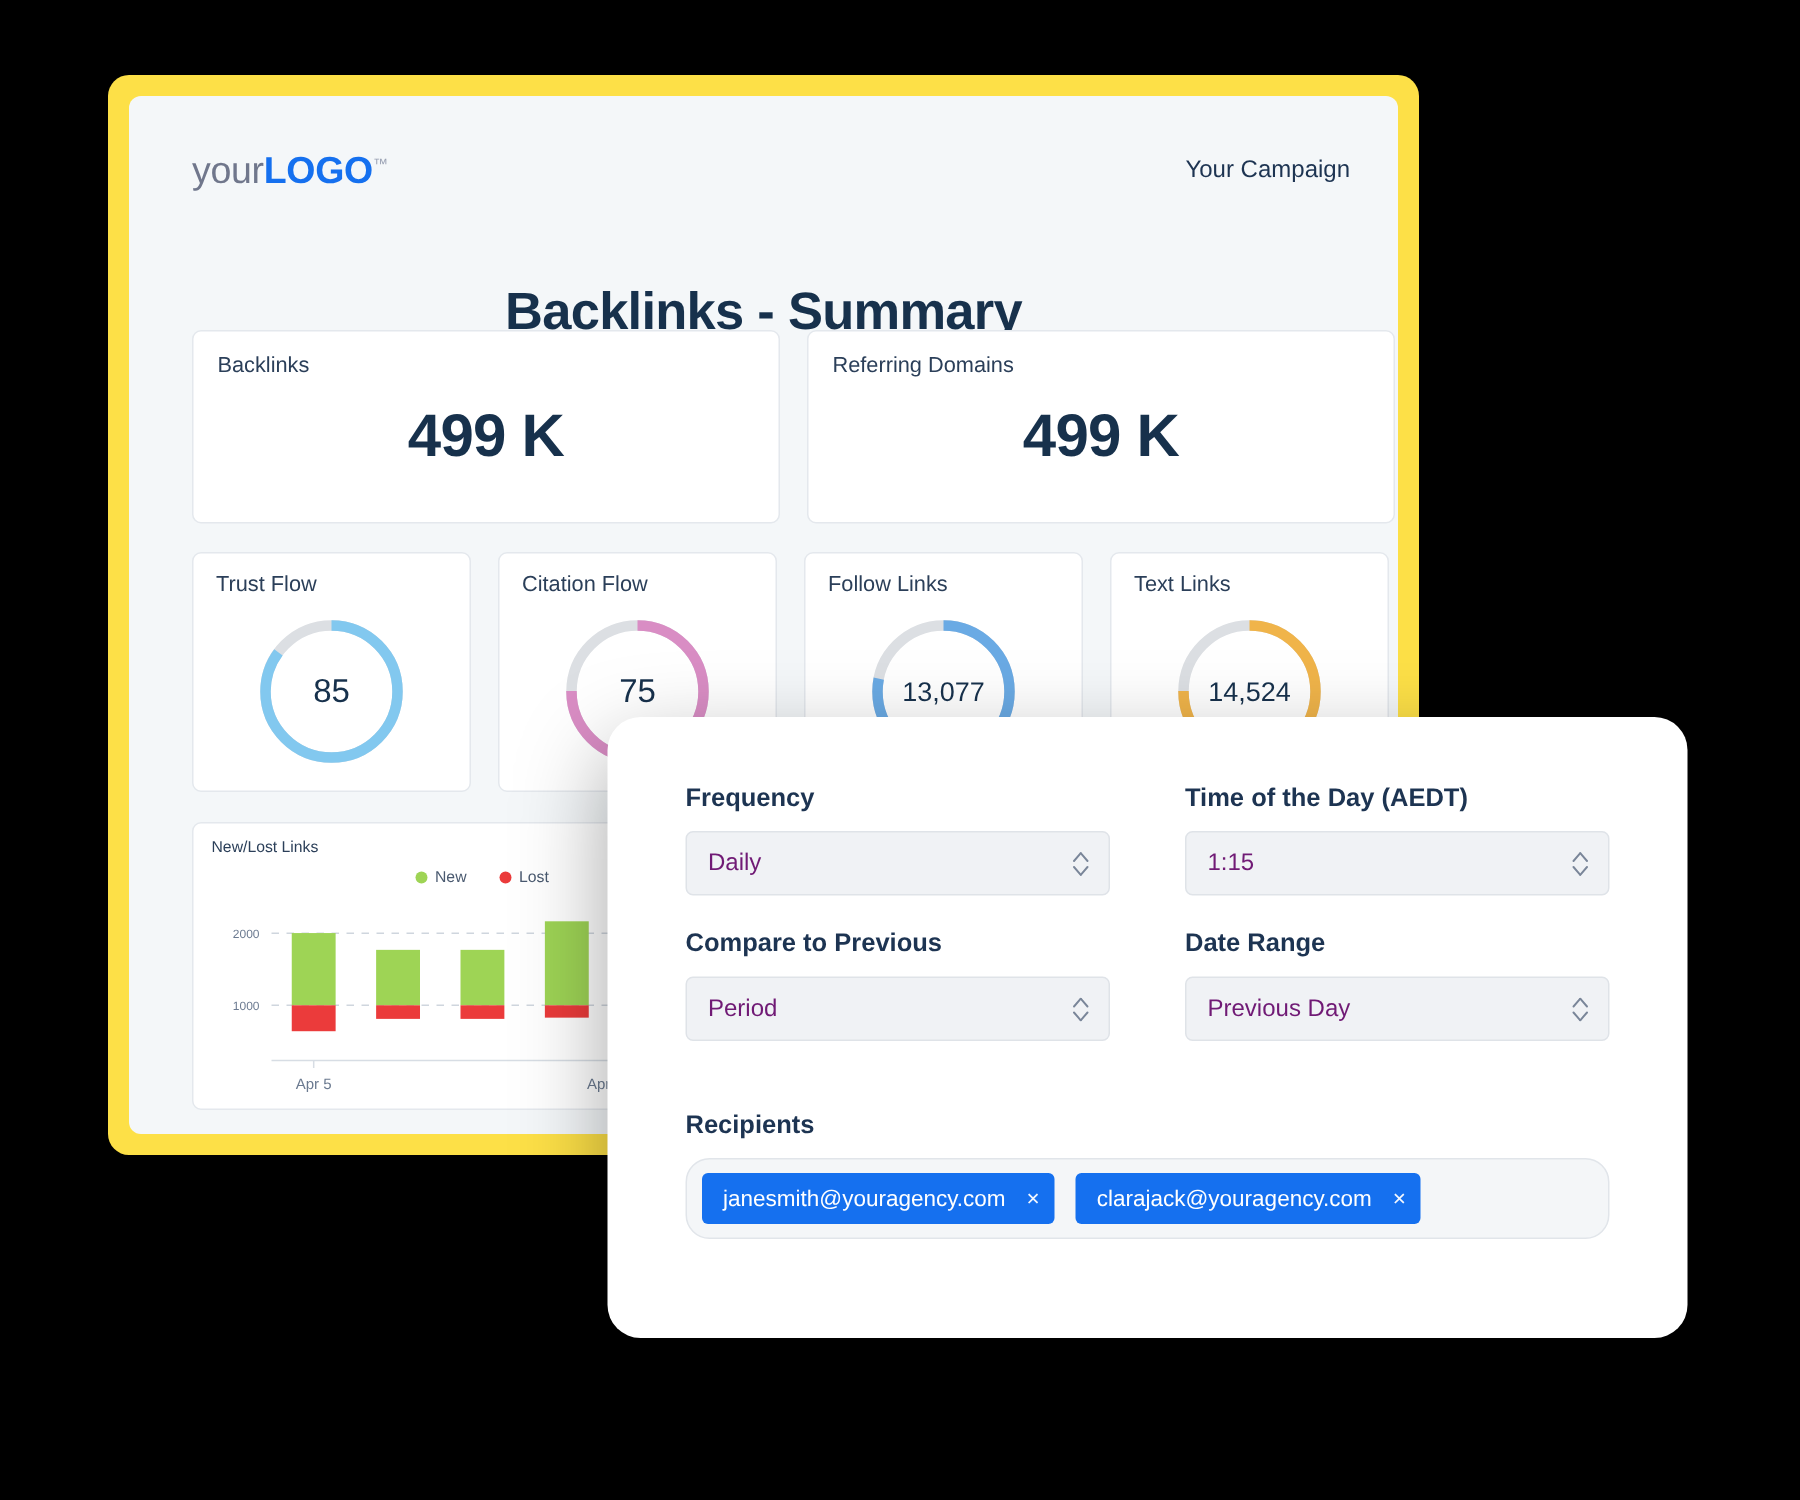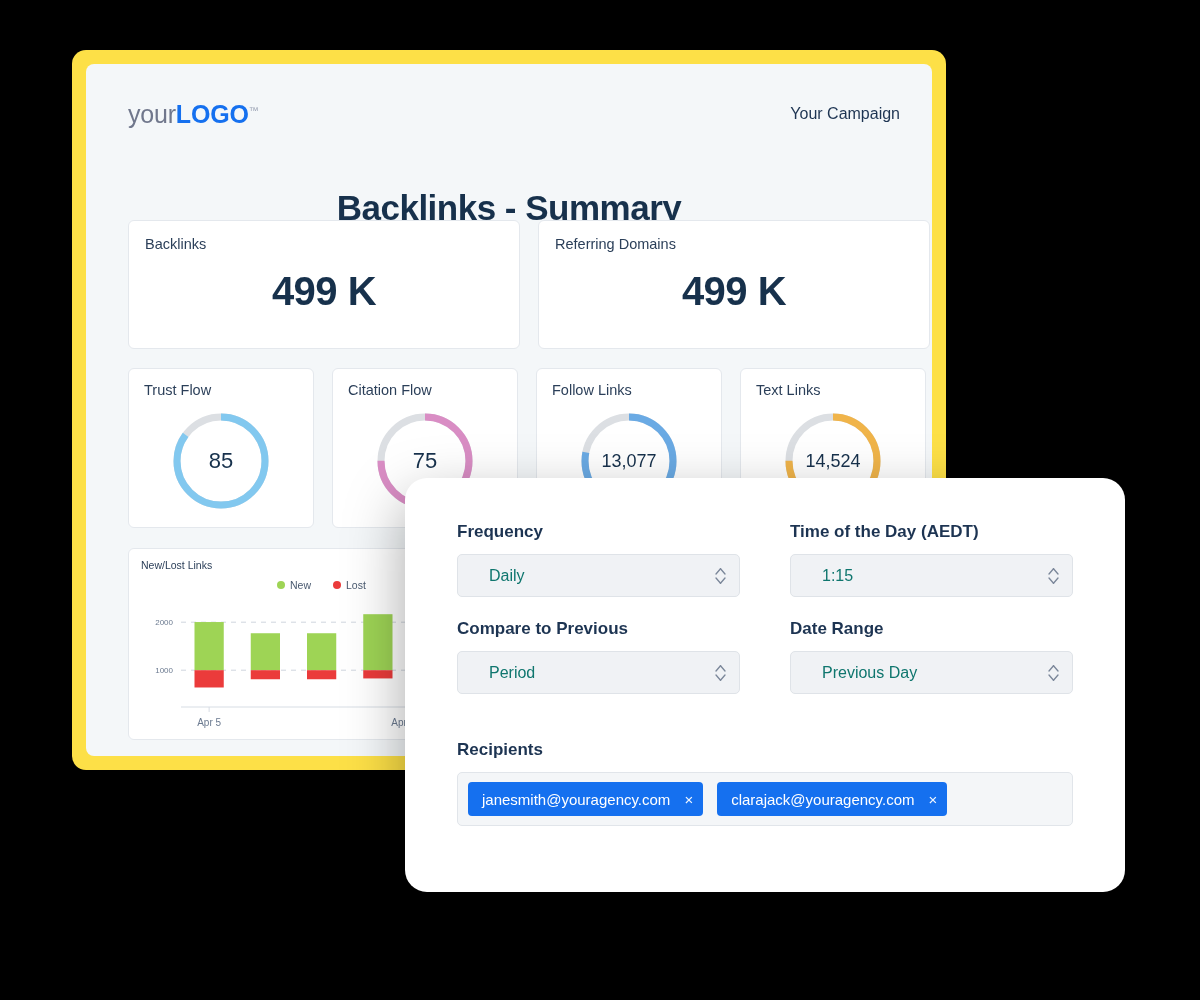--- a/index.html
+++ b/index.html
@@ -254,22 +254,21 @@
     background: #f0f2f5;
     border: 1px solid #dfe3e8;
     border-radius: 5px;
     box-sizing: border-box;
     display: flex;
     align-items: center;
     padding: 0 14px;
   }
   .select-value {
     font-size: 16px;
-    color: #0f766e;
-    margin-left: 17px;
+    color: #701a75;
   }
   .select-arrows {
     position: absolute;
     right: 13px;
     top: 50%;
     transform: translateY(-50%);
     display: flex;
     flex-direction: column;
     gap: 2px;
     line-height: 0;
@@ -277,21 +276,21 @@
   .recipients-block {
     position: absolute;
     left: 52px;
     top: 262px;
     width: 616px;
   }
   .recipients-box {
     margin-top: 12px;
     background: #f4f6f8;
     border: 1px solid #e1e5ea;
-    border-radius: 5px;
+    border-radius: 16px;
     min-height: 54px;
     box-sizing: border-box;
     padding: 0 10px;
     display: flex;
     gap: 14px;
     align-items: center;
     flex-wrap: wrap;
   }
   .tag {
     background: #1570ef;

